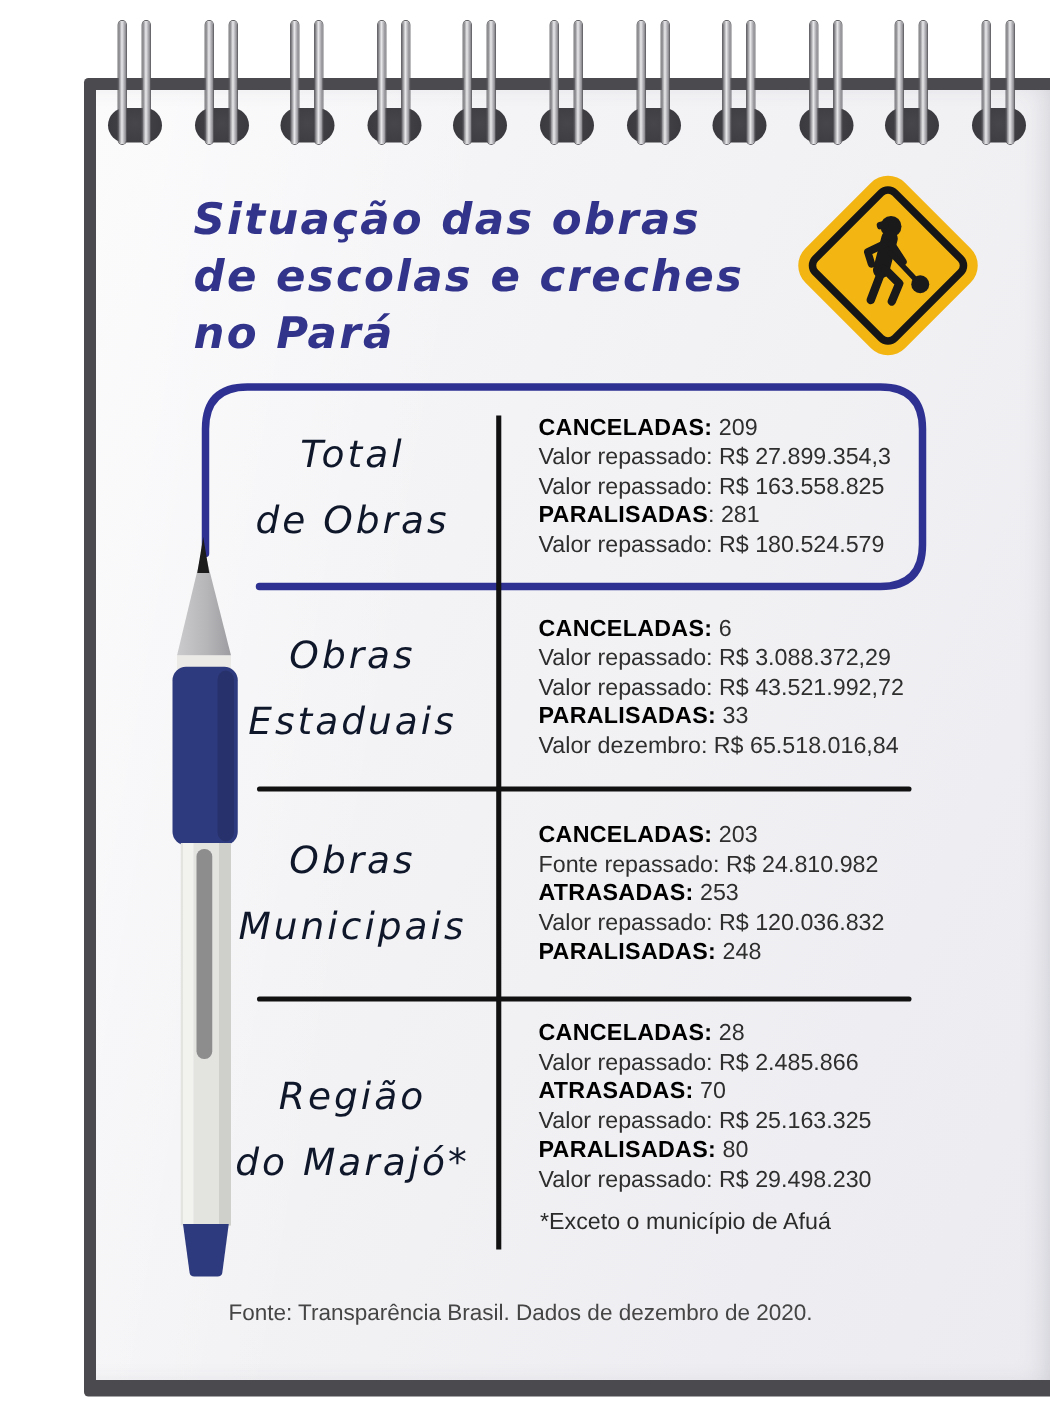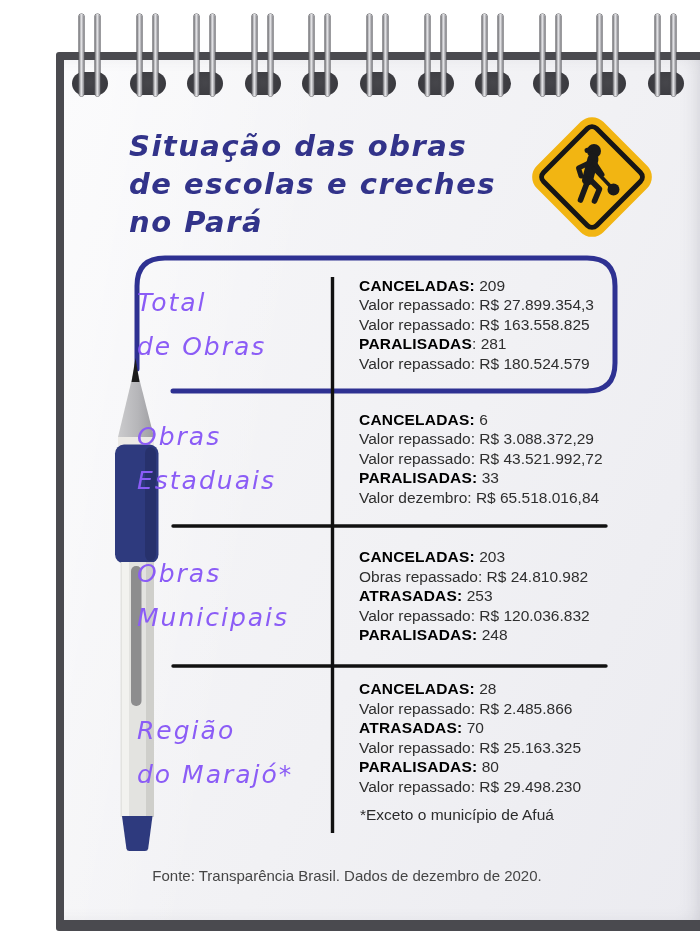--- a/index.html
+++ b/index.html
@@ -31,23 +31,23 @@
         background:#f2b512;border-radius:16px;transform:rotate(45deg);}
   .sign-inner{position:absolute;left:7px;top:7px;right:7px;bottom:7px;
         border:5.5px solid #161616;border-radius:9px;}
   .worker{position:absolute;left:0;top:0;width:94px;height:94px;transform:rotate(-45deg);}
   
   #sections{position:absolute;left:103px;top:0;width:487px;}
   .sec{position:absolute;left:0;width:487px;display:flex;}
   .s0{top:258px;height:133px;} .s1{top:391px;height:135px;}
   .s2{top:526px;height:140px;} .s3{top:666px;height:174px;}
   .label{width:196px;display:flex;flex-direction:column;justify-content:center;
-         align-items:flex-start;text-align:center;
+         align-items:center;text-align:center;
          font-family:"DejaVu Sans",sans-serif;font-style:italic;
-         font-size:25px;line-height:44px;letter-spacing:2px;color:#8b5cf6;}
+         font-size:25px;line-height:44px;letter-spacing:2px;color:#0f172a;}
   .rows{flex:1;display:flex;flex-direction:column;justify-content:center;
         padding-left:26px;}
   .s3 .rows{justify-content:flex-start;padding-top:13px;}
   .statline{font-size:15.5px;line-height:19.6px;color:#2e2e2e;white-space:nowrap;}
   .statline b{font-weight:700;color:#000;letter-spacing:0.2px;}
   .footnote{position:absolute;left:326px;top:806px;font-size:15.5px;color:#2b2b2b;text-align:center;}
   .source{position:absolute;left:33px;top:867px;width:560px;text-align:center;
           font-size:15px;color:#454545;}
   
   .overlay{position:absolute;left:0;top:0;width:700px;height:952px;pointer-events:none;}
@@ -198,21 +198,21 @@
         </div>
   </section>
 
   <section class="sec s2">
     <div class="label">
       <div class="ll l0">Obras</div>
       <div class="ll l1">Municipais</div>
     </div>
     <div class="rows">
           <div class="statline"><b>CANCELADAS:</b> 203</div>
-          <div class="statline">Obras repassado: R$ 24.810.982</div>
+          <div class="statline">Fonte repassado: R$ 24.810.982</div>
           <div class="statline"><b>ATRASADAS:</b> 253</div>
           <div class="statline">Valor repassado: R$ 120.036.832</div>
           <div class="statline"><b>PARALISADAS:</b> 248</div>
         </div>
   </section>
 
   <section class="sec s3">
     <div class="label">
       <div class="ll l0">Região</div>
       <div class="ll l1">do Marajó*</div>

